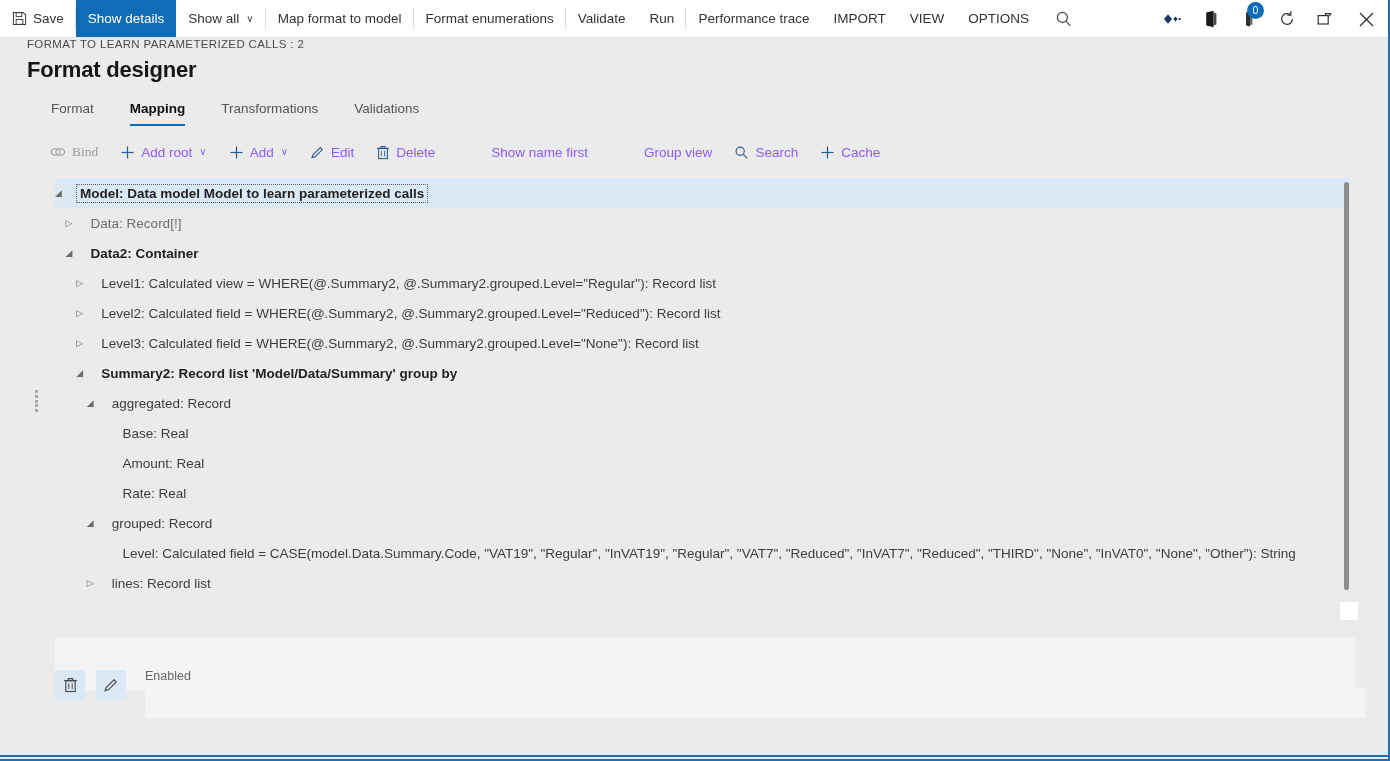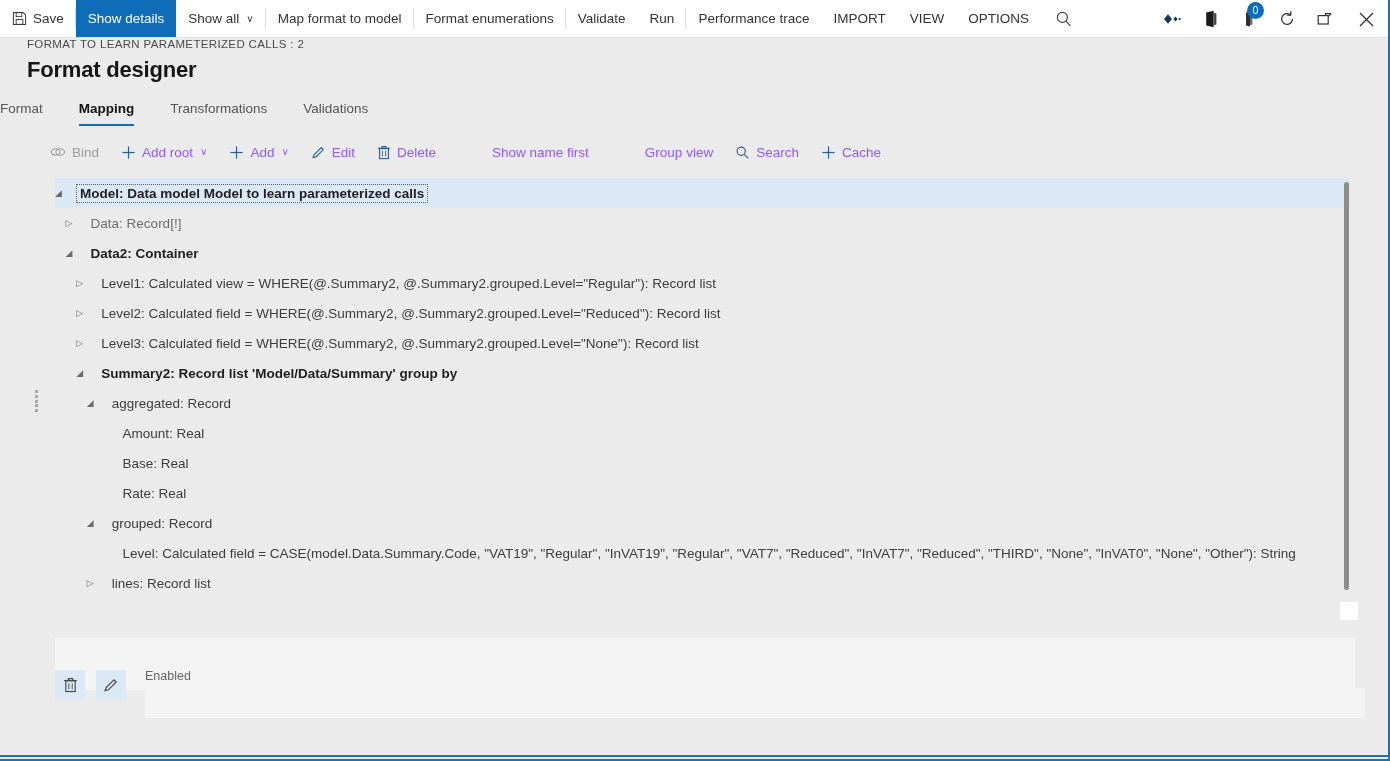--- a/index.html
+++ b/index.html
@@ -93,20 +93,21 @@
     color: #161616;
     margin-top: 7px;
     letter-spacing: -0.2px;
   }
 
   
   .tabs {
     display: flex;
     align-items: flex-end;
     margin-top: 13px;
+    padding-left: 51px;
     height: 30px;
   }
   .tab {
     font-size: 13.5px;
     color: #555;
     padding: 0 0 8px 0;
     margin-right: 36px;
     cursor: default;
     border-bottom: 2px solid transparent;
     white-space: nowrap;
@@ -127,21 +128,21 @@
   }
   .act {
     display: flex;
     align-items: center;
     font-size: 13.5px;
     color: #8b5cf6;
     margin-right: 22px;
     cursor: default;
     white-space: nowrap;
   }
-  .act.disabled { color: #9b9b9b; }
+  .act.disabled { color: #9b9b9b; font-family: Liberation Serif, serif; }
   .act .glyph { margin-right: 6px; display: inline-flex; align-items: center; }
   .act .caret {
     margin-left: 7px;
     font-size: 10px;
     line-height: 1;
   }
   .act.gap-l { margin-left: 34px; }
 
   
   .tree-wrap {
@@ -527,25 +528,25 @@
         <div class="trow">
           <span class="twist" style="margin-left: 21.2px;">◢</span>
           <span class="tlabel bold">Summary2: Record list 'Model/Data/Summary' group by</span>
         </div>
         <div class="trow">
           <span class="twist" style="margin-left: 31.8px;">◢</span>
           <span class="tlabel">aggregated: Record</span>
         </div>
         <div class="trow">
           <span class="twist empty" style="margin-left: 42.4px;"></span>
+          <span class="tlabel">Base: Real</span>
+        </div>
+        <div class="trow">
+          <span class="twist empty" style="margin-left: 42.4px;"></span>
           <span class="tlabel">Amount: Real</span>
-        </div>
-        <div class="trow">
-          <span class="twist empty" style="margin-left: 42.4px;"></span>
-          <span class="tlabel">Base: Real</span>
         </div>
         <div class="trow">
           <span class="twist empty" style="margin-left: 42.4px;"></span>
           <span class="tlabel">Rate: Real</span>
         </div>
         <div class="trow">
           <span class="twist" style="margin-left: 31.8px;">◢</span>
           <span class="tlabel">grouped: Record</span>
         </div>
         <div class="trow">

